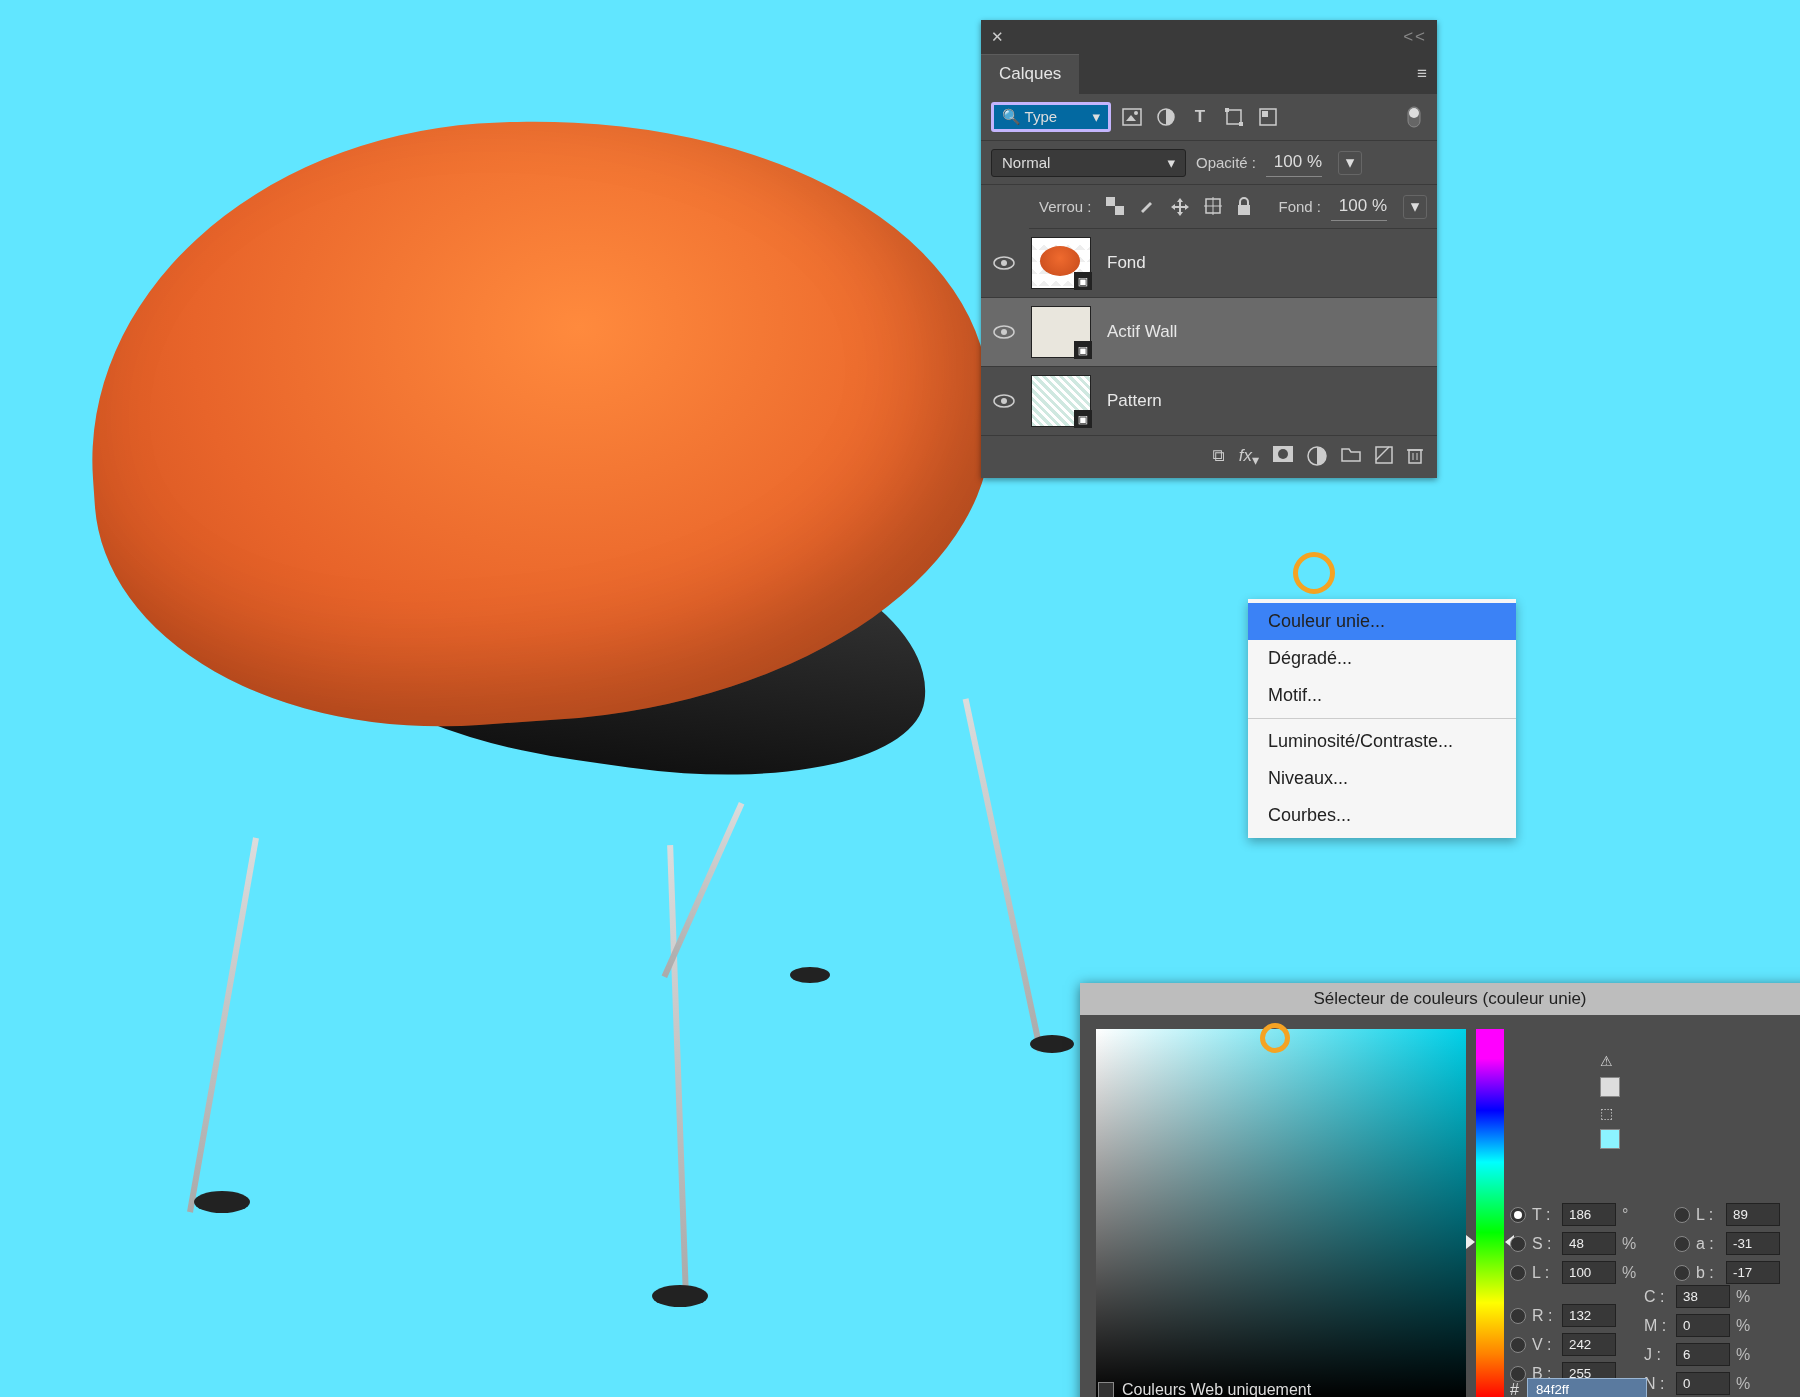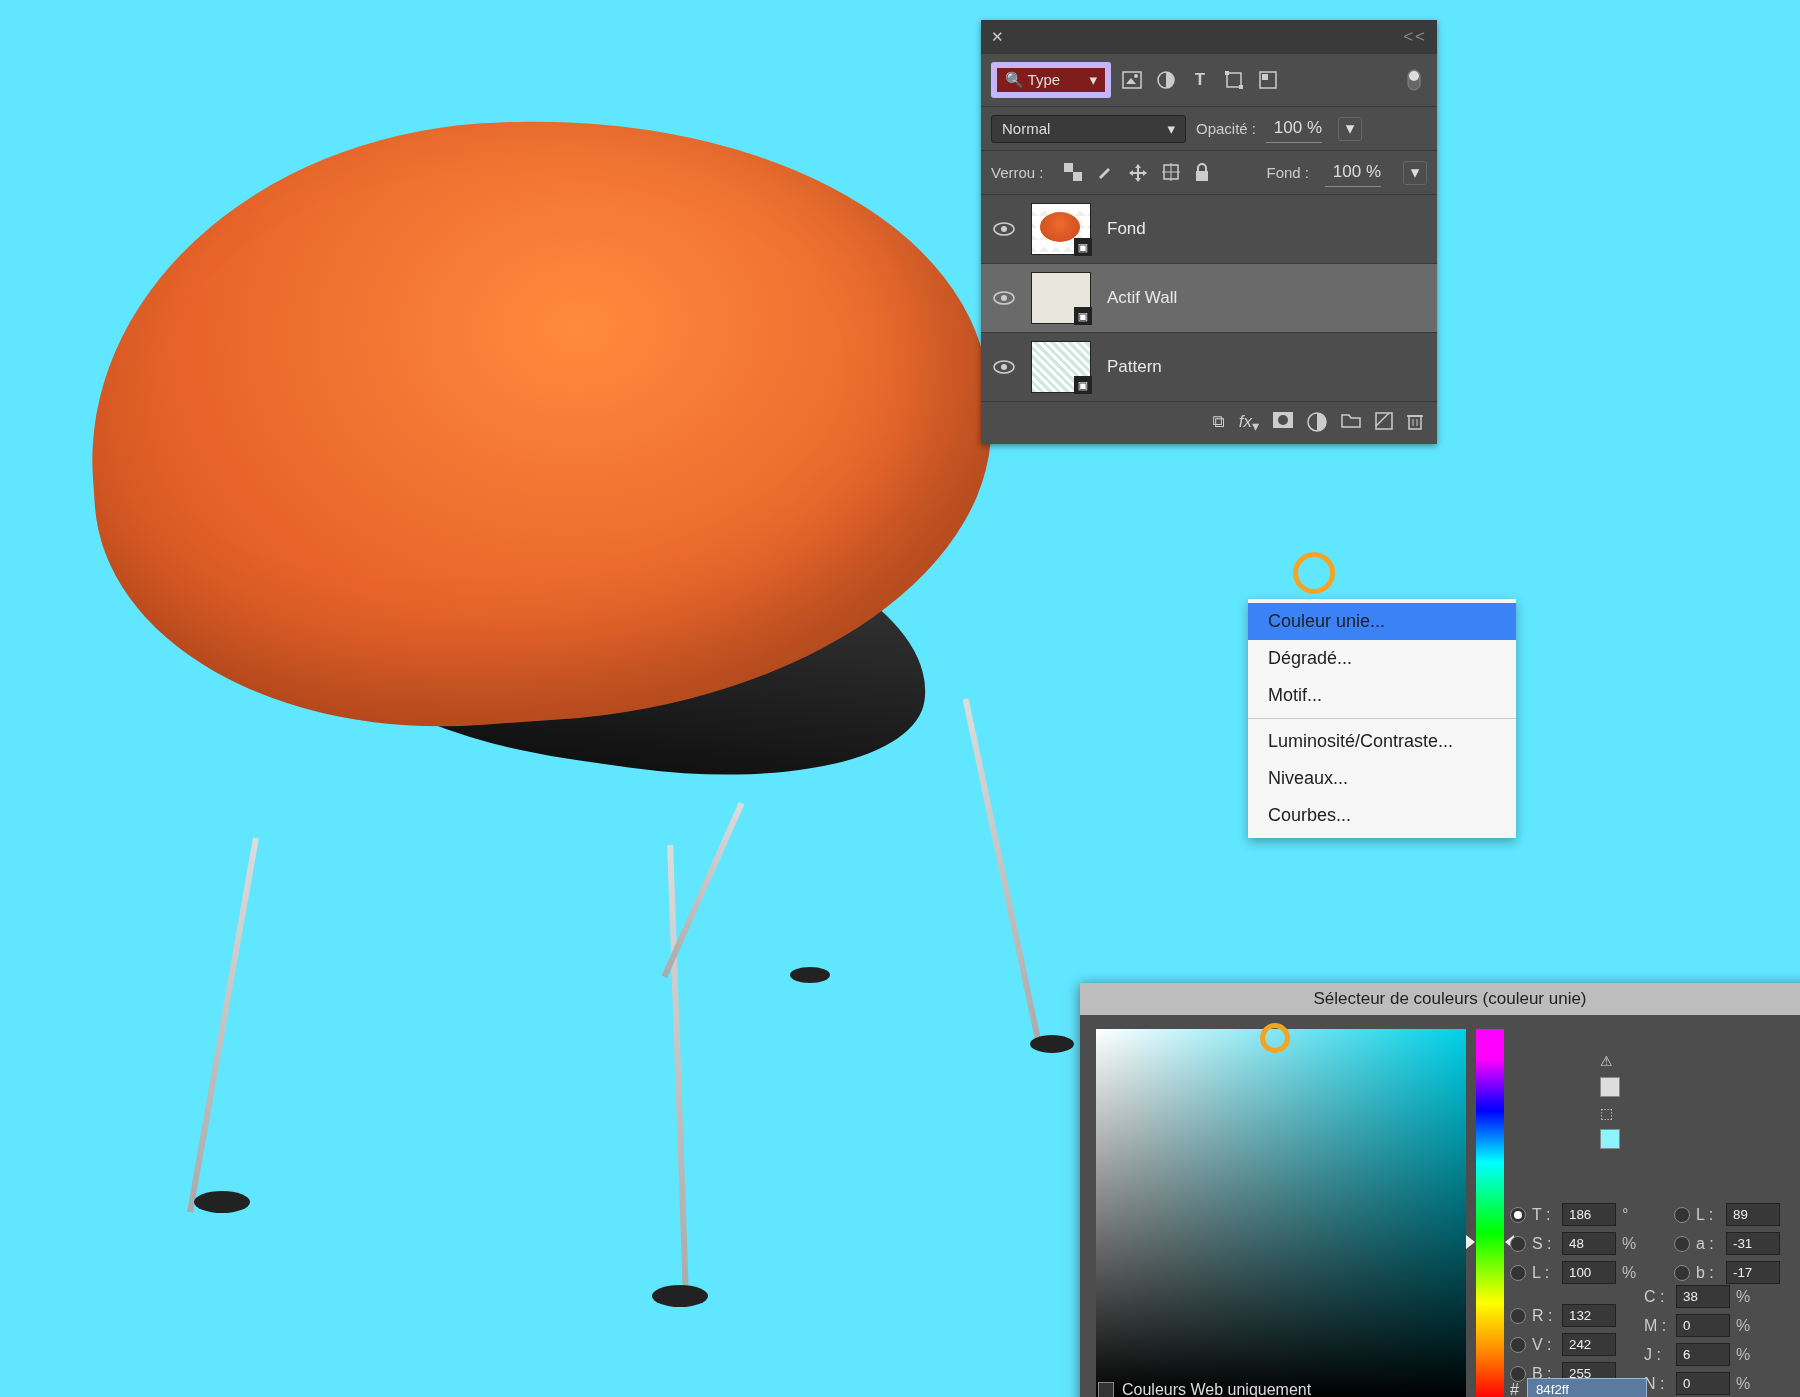--- a/index.html
+++ b/index.html
@@ -23,28 +23,28 @@
 
 
 .layers-panel { position:absolute; right:363px; top:20px; width:456px; background:#4d4d4d; color:#ddd; font-size:17px; box-shadow: 0 2px 6px rgba(0,0,0,.4); }
 .lp-head { background:#3a3a3a; height:34px; display:flex; align-items:center; padding:0 10px; justify-content:space-between;}
 .lp-close { font-size:15px; color:#ccc; cursor:pointer;}
 .lp-dbl { color:#888; letter-spacing:2px;}
 .lp-tabs { display:flex; background:#3a3a3a; height:40px; align-items:flex-end;}
 .lp-tab { background:#4d4d4d; color:#e5e5e5; padding:9px 18px 10px; border-top:1px solid #5c5c5c; }
 .lp-menu-icon { margin-left:auto; margin-right:10px; color:#ccc; align-self:center;}
 .lp-filter { display:flex; align-items:center; gap:8px; padding:8px 10px; border-bottom:1px solid #3a3a3a;}
-.lp-type { display:flex; align-items:center; background:#7f1d1d; border:6px solid #c4b5fd; border-radius:3px; padding:3px 8px; width:120px; justify-content:space-between; font-size:15px;}
+.lp-type { display:flex; align-items:center; background:#0369a1; border:3px solid #c4b5fd; border-radius:3px; padding:3px 8px; width:120px; justify-content:space-between; font-size:15px;}
 .lp-filter-icon { width:26px; height:22px; display:inline-flex; align-items:center; justify-content:center; color:#ccc;}
 .lp-blend { display:flex; align-items:center; gap:10px; padding:7px 10px; border-bottom:1px solid #3a3a3a;}
 .lp-select { background:#3a3a3a; border:1px solid #222; border-radius:3px; padding:4px 10px; width:195px; display:flex; justify-content:space-between; align-items:center; font-size:15px;}
 .lp-label { color:#ccc; font-size:15px;}
 .lp-pct { background:transparent; border:none; color:#ddd; width:56px; text-align:right; padding:4px 0; border-bottom:1px solid #888;}
 .lp-chevron { width:24px; height:24px; border:1px solid #666; display:inline-flex; align-items:center; justify-content:center; border-radius:3px; margin-left:6px;}
-.lp-lock-row { display:flex; align-items:center; gap:16px; padding:7px 10px; border-bottom:1px solid #3a3a3a;}
+.lp-lock-row { display:flex; align-items:center; gap:10px; padding:7px 10px; border-bottom:1px solid #3a3a3a;margin-left:48px;}
 .lp-lock-icons { display:flex; gap:14px; margin-left:4px;}
 .lp-layers { max-height:300px;}
 .lp-layer { display:flex; align-items:center; padding:8px 12px; border-bottom:1px solid #3a3a3a; gap:16px;}
 .lp-layer.selected { background:#6a6a6a;}
 .lp-eye { width:22px; display:flex; justify-content:center;}
 .lp-thumb { width:60px; height:52px; background:#fff; border:1px solid #222; position:relative;}
 .lp-thumb.chairthumb { background: linear-gradient(45deg,#eee 25%,transparent 25%),linear-gradient(-45deg,#eee 25%,transparent 25%),#fff; background-size:12px 12px;}
 .lp-thumb.chairthumb::after{content:"";position:absolute;left:8px;top:8px;width:40px;height:30px;background:radial-gradient(circle at 50% 40%,#ef6a2e,#c54a1b);border-radius:50%;}
 .lp-thumb.brickthumb { background:#e9e6dd;}
 .lp-thumb.patternthumb { background: repeating-linear-gradient(45deg,#cfe8e0,#cfe8e0 3px,#fff 3px,#fff 6px);}
@@ -113,20 +113,24 @@
     <div class="chair-foot f3"></div>
     <div class="chair-foot f4"></div>
   </div>
 </div>
 
 <div class="layers-panel">
   <div class="lp-head">
     <span class="lp-close">✕</span>
     <span class="lp-dbl">&lt;&lt;</span>
   </div>
+  <div class="lp-tabs">
+    <div class="lp-tab">Calques</div>
+    <span class="lp-menu-icon">≡</span>
+  </div>
   <div class="lp-filter">
     <div class="lp-type">
       <span>🔍 <span>Type</span></span>
       <span>▾</span>
     </div>
     <span class="lp-filter-icon">
       <svg width="20" height="18">
           <rect x="1" y="1" width="18" height="16" fill="none" stroke="#ccc" stroke-width="1.5"></rect>
           <polygon points="4,13 9,7 14,13" fill="#ccc"></polygon>
           <circle cx="14" cy="5" r="2" fill="#ccc"></circle>

